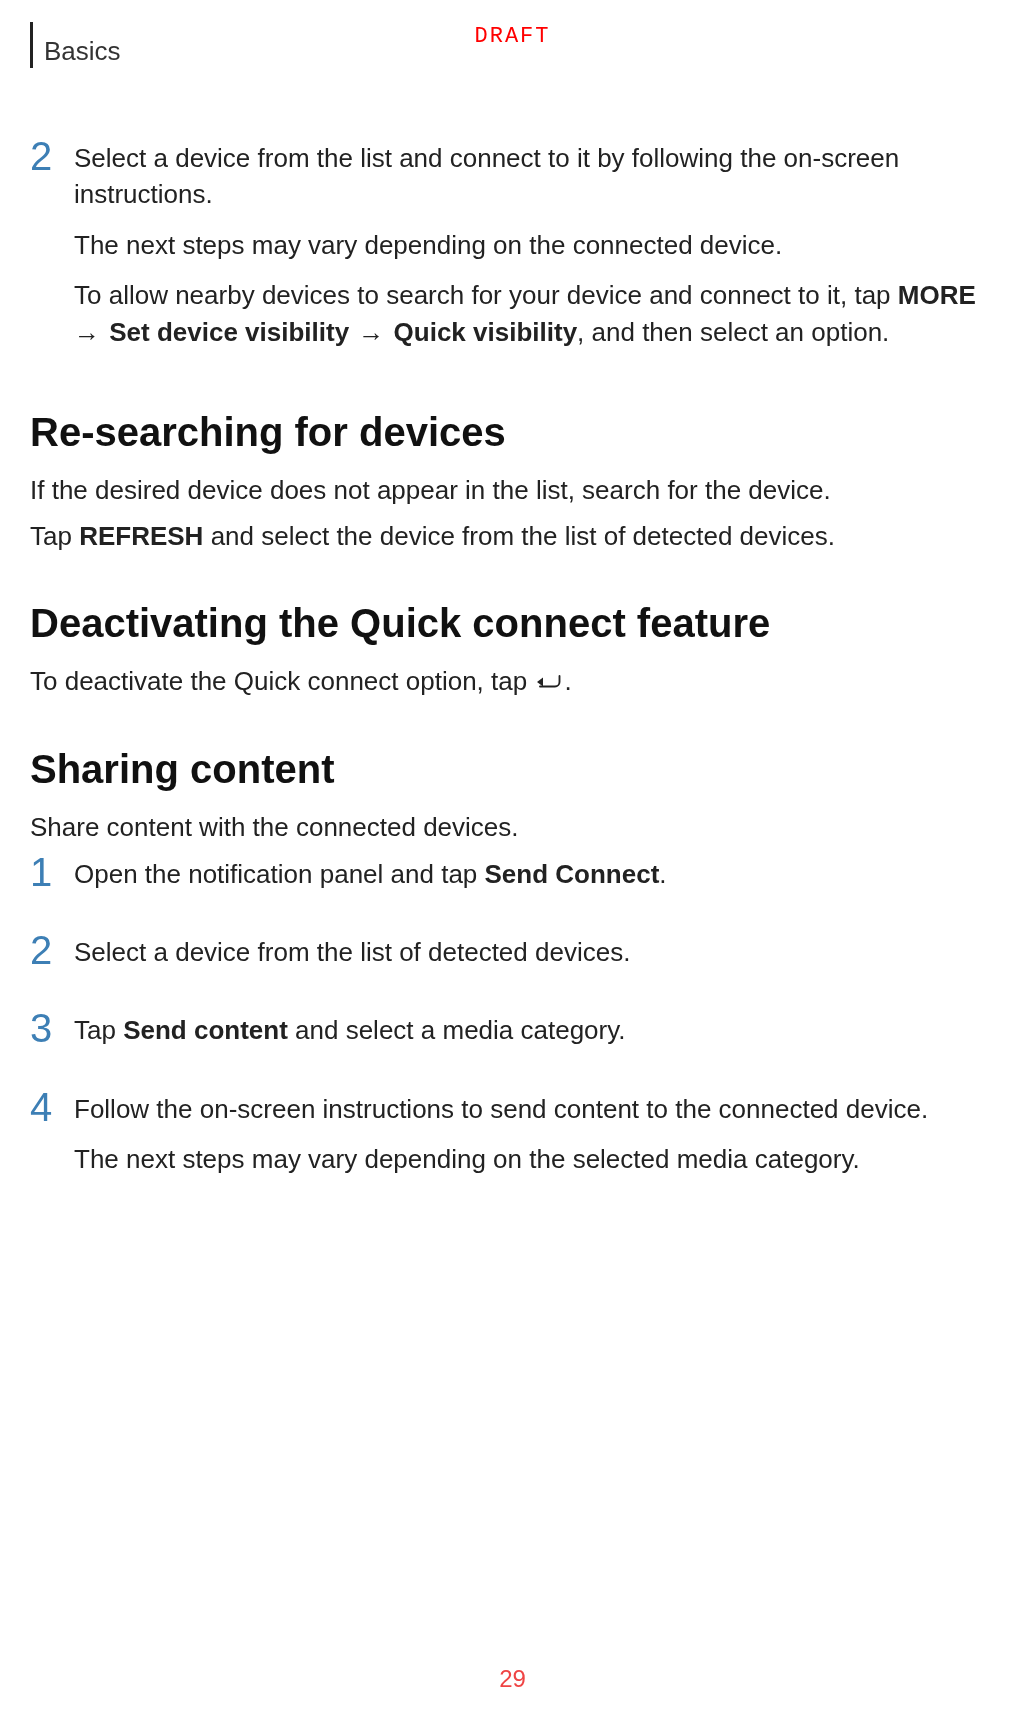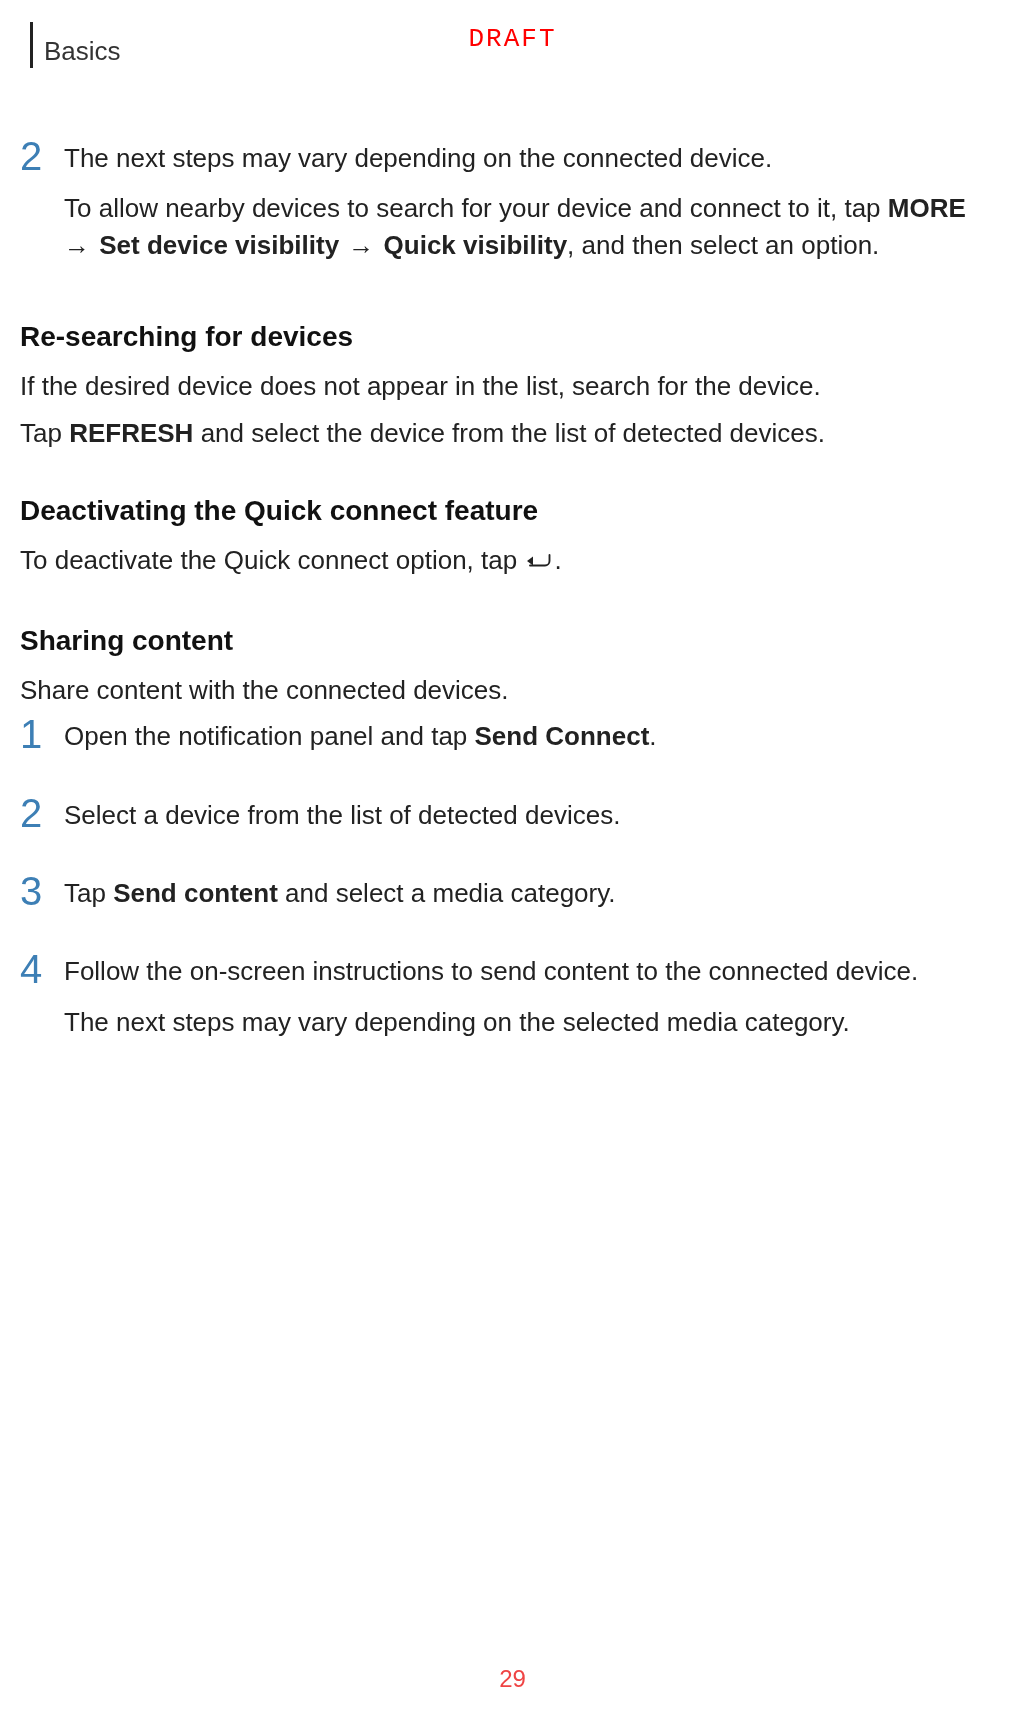--- a/index.html
+++ b/index.html
@@ -7,21 +7,21 @@
     padding: 0;
     background: #fff;
     font-family: "Segoe UI", "Helvetica Neue", Arial, sans-serif;
     color: #1a1a1a;
   }
   .page {
     width: 1025px;
     height: 1719px;
     position: relative;
     box-sizing: border-box;
-    padding: 40px 30px 60px 20px;
+    padding: 40px 30px 60px 30px;
   }
   .header-bar {
     position: absolute;
     top: 22px;
     left: 30px;
     right: 30px;
     height: 40px;
   }
   .header-rule {
     position: absolute;
@@ -38,21 +38,21 @@
     font-size: 26px;
     color: #333;
     font-weight: 400;
   }
   .draft {
     position: absolute;
     top: 2px;
     left: 50%;
     transform: translateX(-50%);
     color: #f00;
-    font-size: 26px;
+    font-size: 22px;
     font-family: Consolas, "Courier New", monospace;
     letter-spacing: 2px;
   }
   .content {
     margin-top: 100px;
     font-size: 26px;
     line-height: 1.4;
     color: #222;
   }
   .step {
@@ -72,21 +72,21 @@
   .step-body {
     flex: 1;
   }
   .step-body p {
     margin: 0 0 14px 0;
   }
   .bold {
     font-weight: 700;
   }
   h3 {
-    font-size: 28px;
+    font-size: 40px;
     font-weight: 700;
     margin: 40px 0 12px 0;
     color: #111;
   }
   .para {
     font-size: 26px;
     margin: 8px 0 10px 0;
   }
   .back-icon {
     display: inline-block;
@@ -118,20 +118,21 @@
     <div class="header-rule"></div>
     <div class="section-name">Basics</div>
     <div class="draft">DRAFT</div>
   </div>
 
   <div class="content">
 
     <div class="step">
       <div class="step-num">2</div>
       <div class="step-body">
+        <p>Select a device from the list and connect to it by following the on-screen instructions.</p>
         <p>The next steps may vary depending on the connected device.</p>
         <p>
           <span>To allow nearby devices to search for your device and connect to it, tap </span><span class="bold">MORE</span><span class="arrow"> → </span><span class="bold">Set device visibility</span><span class="arrow"> → </span><span class="bold">Quick visibility</span><span>, and then select an option.</span>
         </p>
       </div>
     </div>
 
     <h3>Re-searching for devices</h3>
     <p class="para">If the desired device does not appear in the list, search for the device.</p>
     <p class="para">

